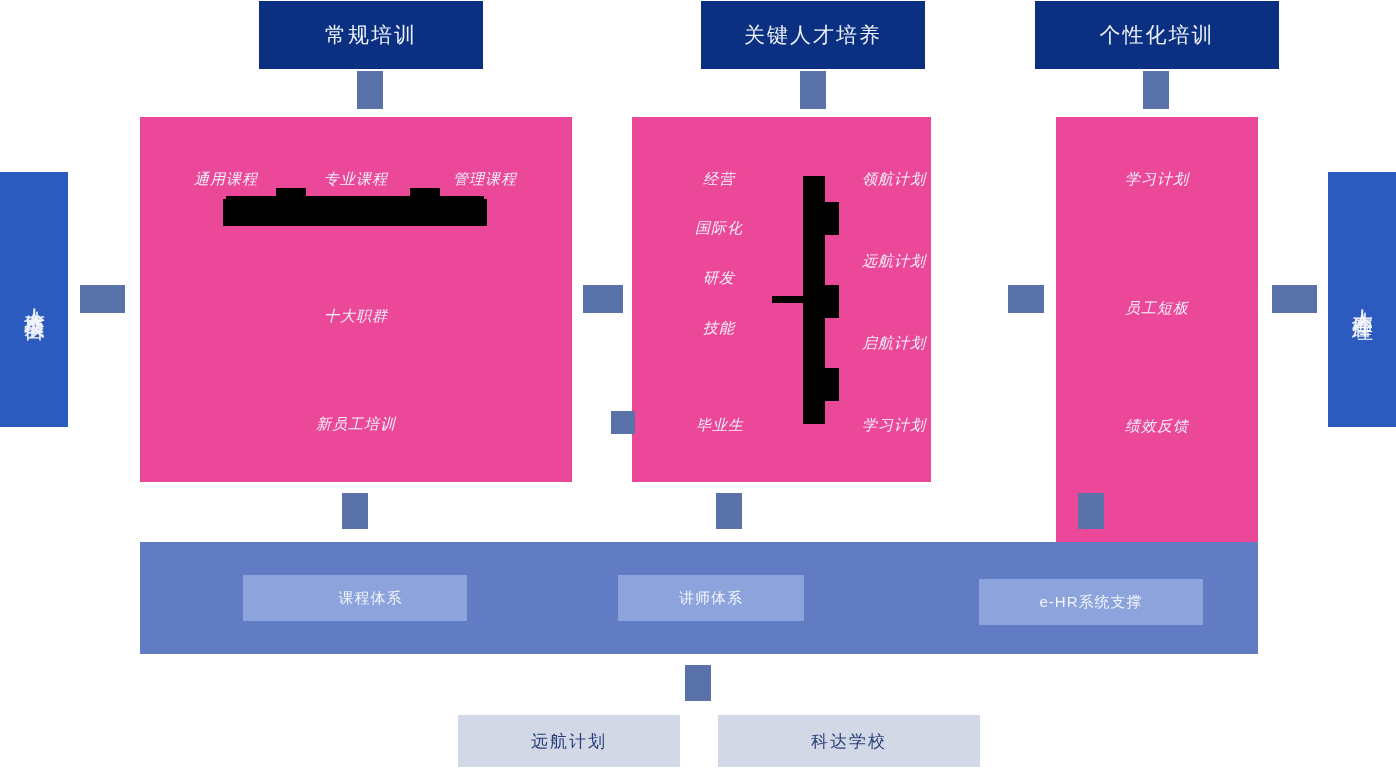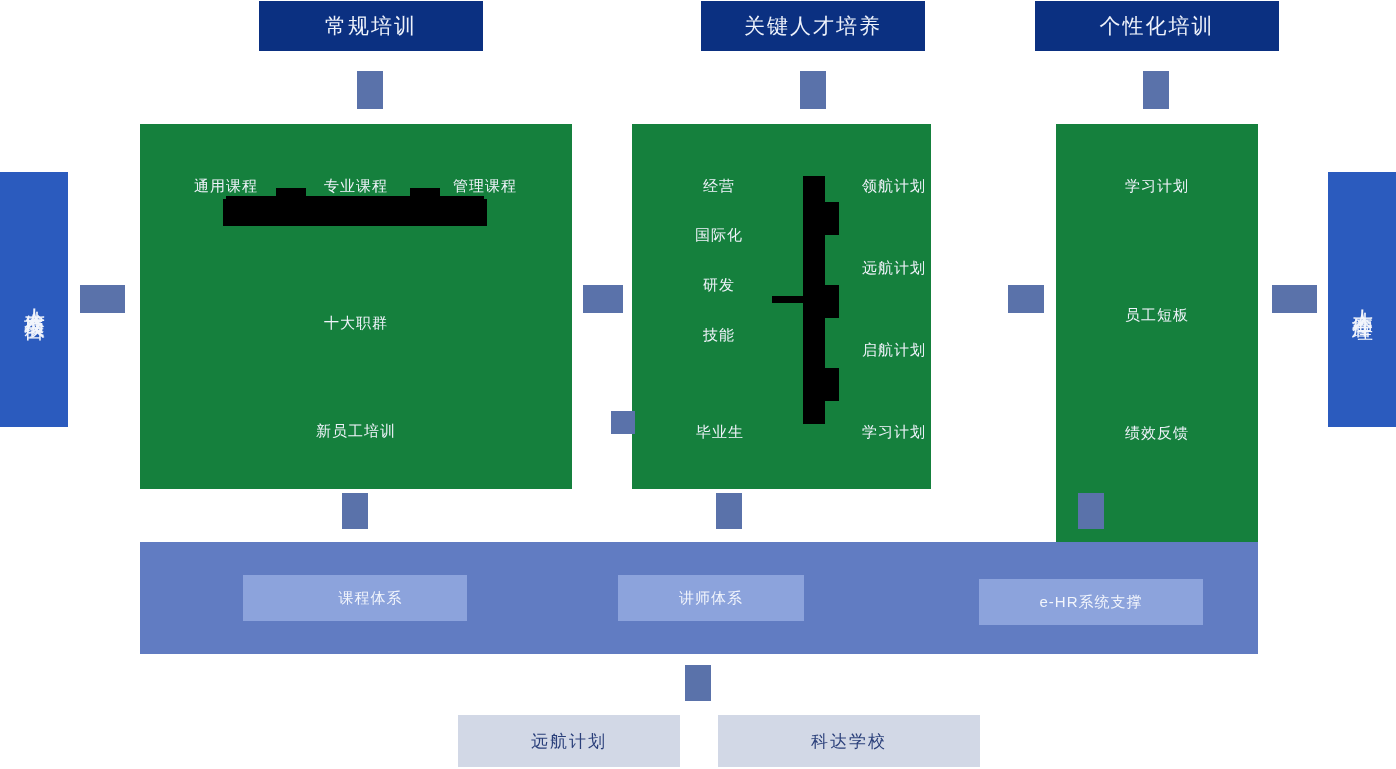--- a/index.html
+++ b/index.html
@@ -18,21 +18,21 @@
 
   
   .header-bar {
     background: #0B3081;
     color: #eef2fb;
     font-size: 21px;
     letter-spacing: 2px;
     display: flex;
     align-items: center;
     justify-content: center;
-    height: 50px;
+    height: 68px;
     top: 1px;
   }
 
   
   .side-label {
     background: #2B5BBE;
     color: #f2f5fc;
     font-size: 21px;
     letter-spacing: 3px;
     width: 68px;
@@ -41,22 +41,23 @@
     display: flex;
     align-items: center;
     justify-content: center;
     writing-mode: vertical-rl;
     text-orientation: upright;
     line-height: 1.18;
   }
 
   
   .panel {
-    background: #15803d;
-    top: 124px;
+    background: #ec4899;
+    top: 117px;
+    font-style: italic;
   }
   .panel-text {
     position: absolute;
     color: #f0f3fb;
     font-size: 15px;
     letter-spacing: 1px;
     white-space: nowrap;
     transform: translateX(-50%);
   }
 

